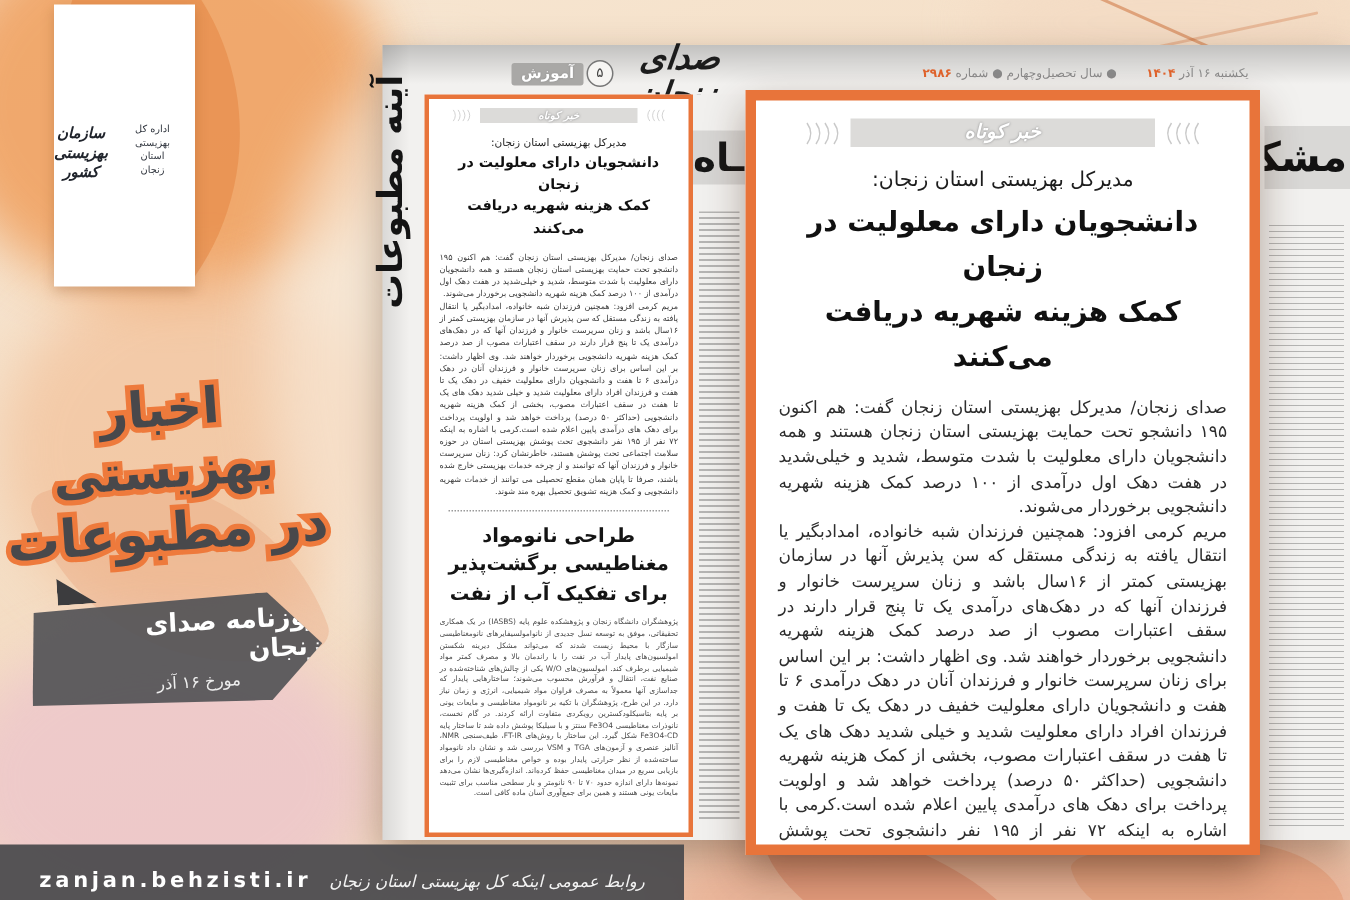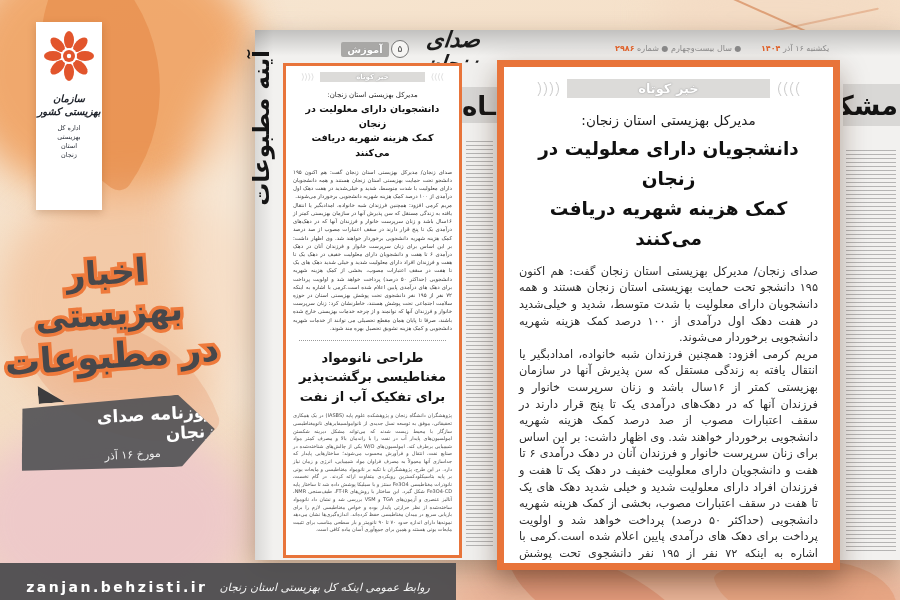--- a/index.html
+++ b/index.html
@@ -51,42 +51,42 @@
     direction:rtl;text-align:right;white-space:nowrap;font-size:27px;font-weight:800;color:#121212;line-height:40px;}
   .right-lines{position:absolute;left:846px;top:150px;width:50px;height:402px;}
 
   
   .clip{background:#fff;border:3px solid #e8743a;box-sizing:border-box;overflow:hidden;}
   .clip-small{position:absolute;left:283px;top:63px;width:179px;height:495px;padding:6px 7px;direction:rtl;}
   .clip-big{position:absolute;left:497px;top:60px;width:343px;height:510px;border-width:7px;
     padding:12px 15px;direction:rtl;box-shadow:0 12px 26px rgba(60,30,10,.38);}
   .kb-row{display:flex;align-items:center;justify-content:center;gap:5px;}
   .kb-bar{background:#dcdbd9;color:#fff;font-weight:800;text-align:center;
-    text-shadow:0 0 1px #9a9a9a,0 0 2px #a8a8a8;}
+    text-shadow:0 0 1px #9a9a9a,0 0 2px #a8a8a8;font-style:italic;}
   .kb-bar.big{flex:0 0 68%;font-size:13px;padding:2px 0;}
   .kb-bar.small{flex:0 0 66%;font-size:7px;padding:1px 0;}
   .flourish{flex:0 0 auto;}
   .kicker{ text-align:center;color:#1d1d1d;}
   .clip-big .kicker{font-size:13.5px;margin-top:14px;}
   .clip-small .kicker{font-size:7px;margin-top:9px;}
   .headline{text-align:center;font-weight:800;color:#101010;}
   .clip-big .headline{font-size:18.5px;line-height:1.62;margin-top:6px;}
   .clip-small .headline{font-size:9.5px;line-height:1.55;margin-top:3px;}
   .bodytext{text-align:justify;color:#2d2d2d;}
   .clip-big .bodytext{font-size:11.3px;line-height:16.6px;margin-top:10px;}
   .clip-big .bodytext p{margin:0;}
   .clip-small .bodytext{font-size:5.4px;line-height:8.2px;margin-top:7px;color:#3a3a3a;}
   .clip-small .bodytext p{margin:0;}
   .sep{border-top:1px dotted #9a9a9a;margin:8px 6px 0 6px;}
   .headline2{text-align:center;font-weight:800;color:#141414;font-size:13px;line-height:1.5;margin-top:7px;}
   .bodytext2{text-align:justify;font-size:5px;line-height:7.6px;color:#4a4a4a;margin-top:6px;}
 
   
-  .logo-card{position:absolute;left:36px;top:22px;width:66px;height:188px;background:#fff;
-    box-shadow:0 3px 8px rgba(120,60,20,.25);display:flex;flex-direction:column;align-items:center;}
+  .logo-card{position:absolute;left:36px;top:3px;width:94px;height:188px;background:#fff;
+    box-shadow:0 3px 8px rgba(120,60,20,.25);display:flex;flex-direction:row;align-items:center;}
   .org1{font-size:10px;font-weight:800;font-style:italic;color:#20242c;text-align:center;margin-top:10px;line-height:1.3;}
   .org2{font-size:6.5px;color:#2c313a;text-align:center;margin-top:6px;line-height:1.4;padding:0 18px;}
 
   .big-title{position:absolute;left:0;top:252px;width:218px;transform:rotate(-4deg);
     text-align:center;direction:rtl;}
   .ot{position:relative;display:block;font-weight:800;line-height:1.25;}
   .ot .stroke{position:absolute;inset:0;-webkit-text-stroke:7px #ee7a3c;color:transparent;z-index:0;}
   .ot .fill{position:relative;color:#48484b;z-index:1;}
   .ot.l1{font-size:33px;}
   .ot.l2{font-size:35px;}
@@ -132,21 +132,21 @@
   <div class="nameplate">
     <span class="big">صدای زنجان</span>
     <span class="tiny">روزنامه</span>
   </div>
   <div class="page-circle">۵</div>
   <div class="section-tab">آموزش</div>
 
   <div class="dateline">
     <span>یکشنبه ۱۶ آذر</span>
     <span class="num">۱۴۰۴</span>
-    <span>● سال بیست‌وچهارم ● شماره</span>
+    <span>● سال تحصیل‌وچهارم ● شماره</span>
     <span class="num">۲۹۸۶</span>
   </div>
 
   <div class="mid-strip">
     <div class="mid-bar"></div>
     <div class="mid-headline">ـاه</div>
     <div class="mid-lines microtext"></div>
   </div>
 
   <div class="right-bar"></div>

